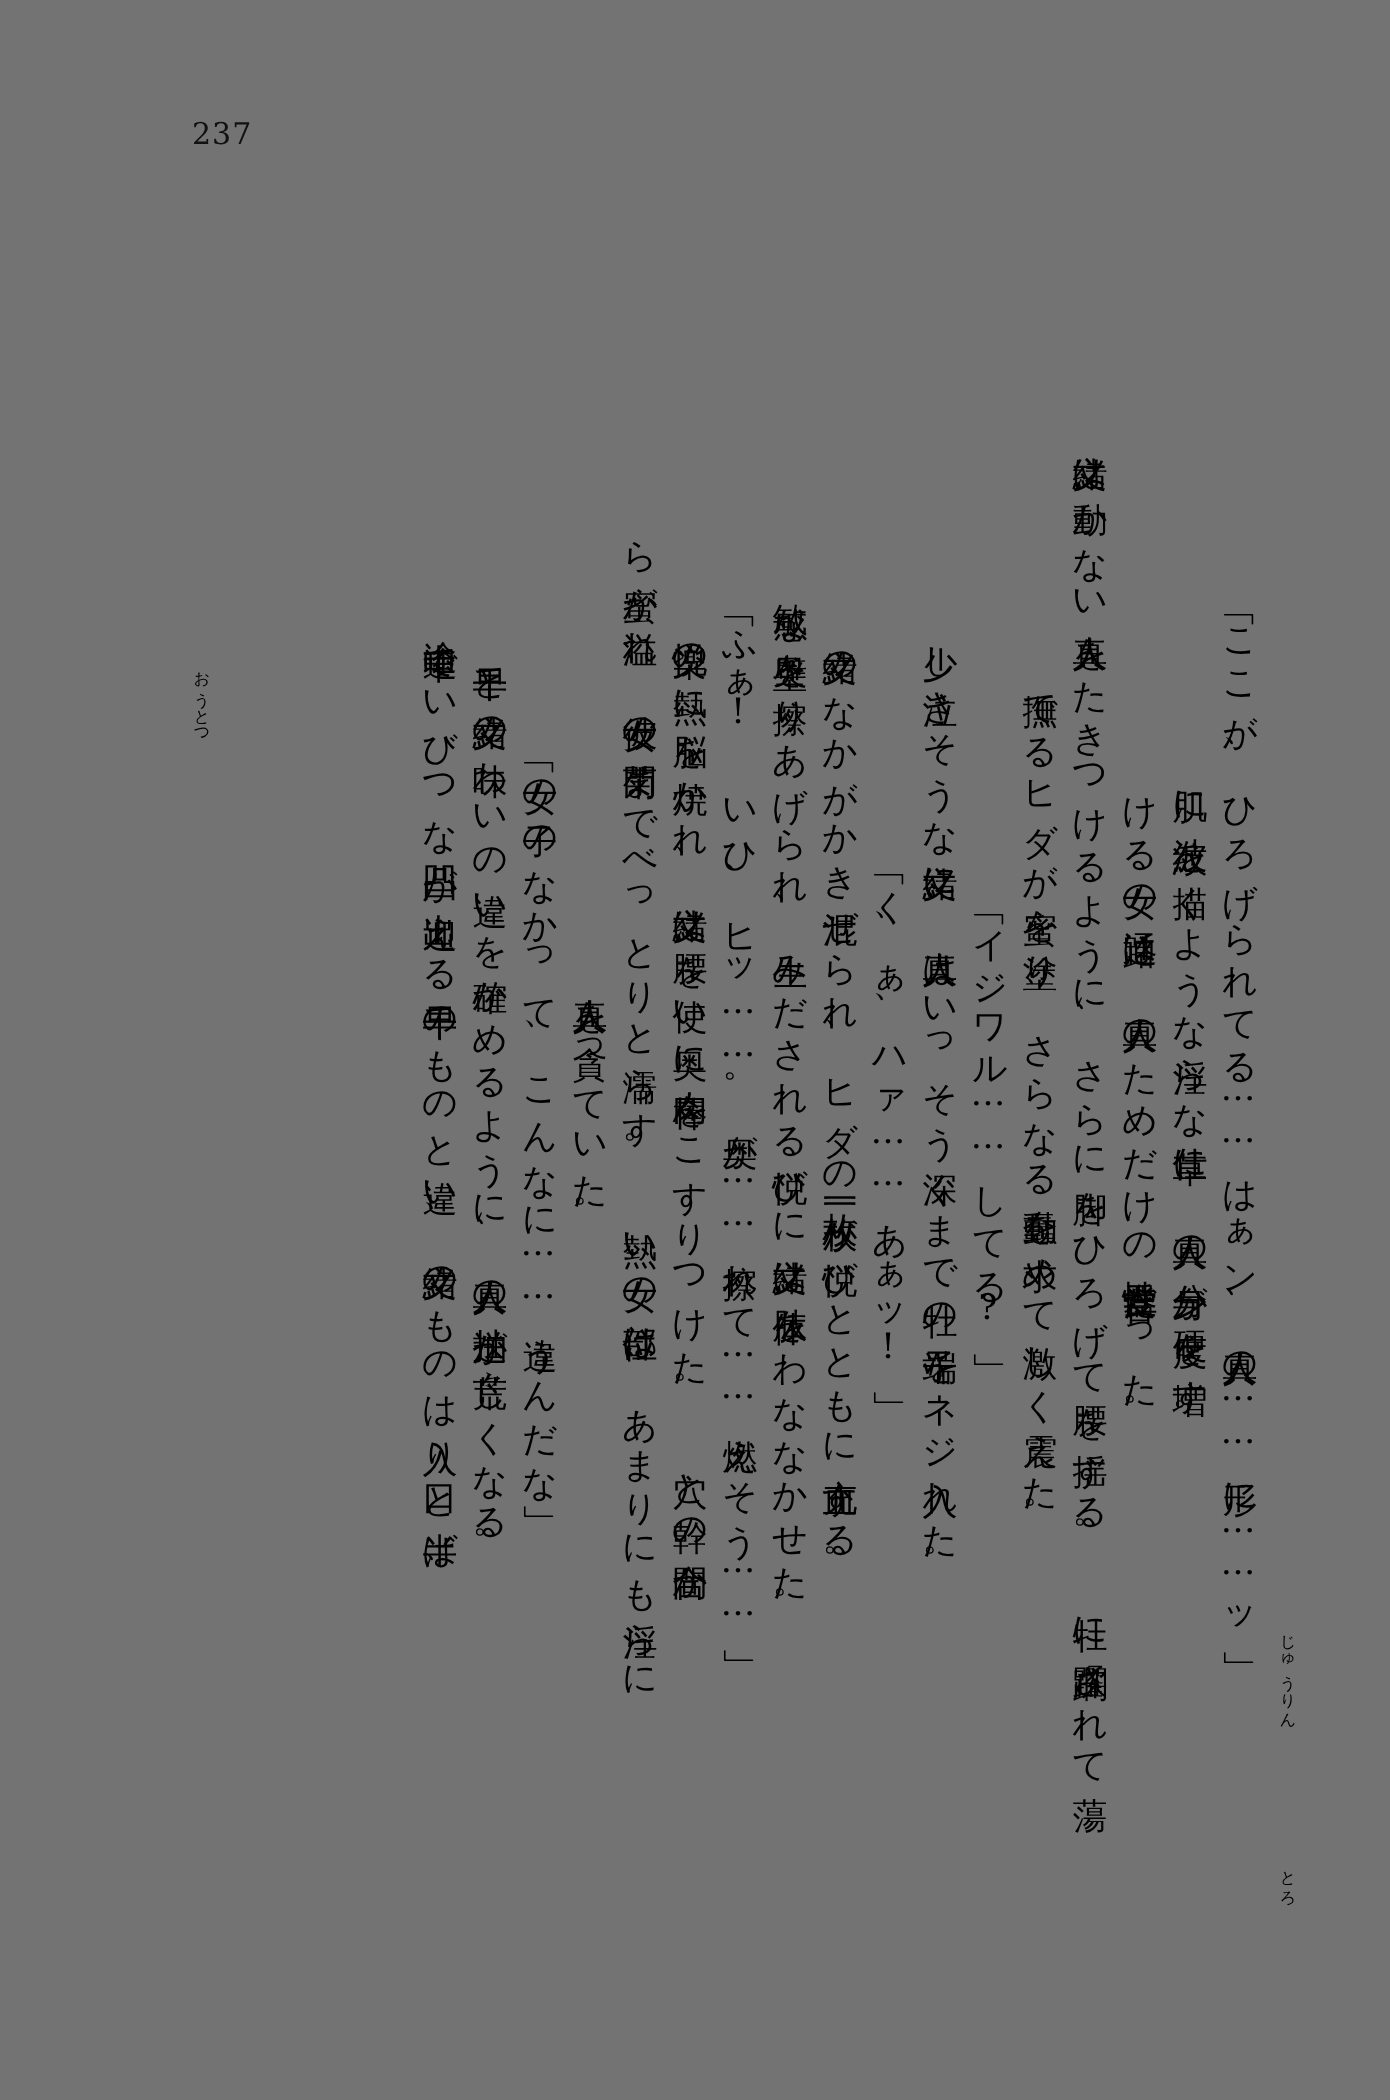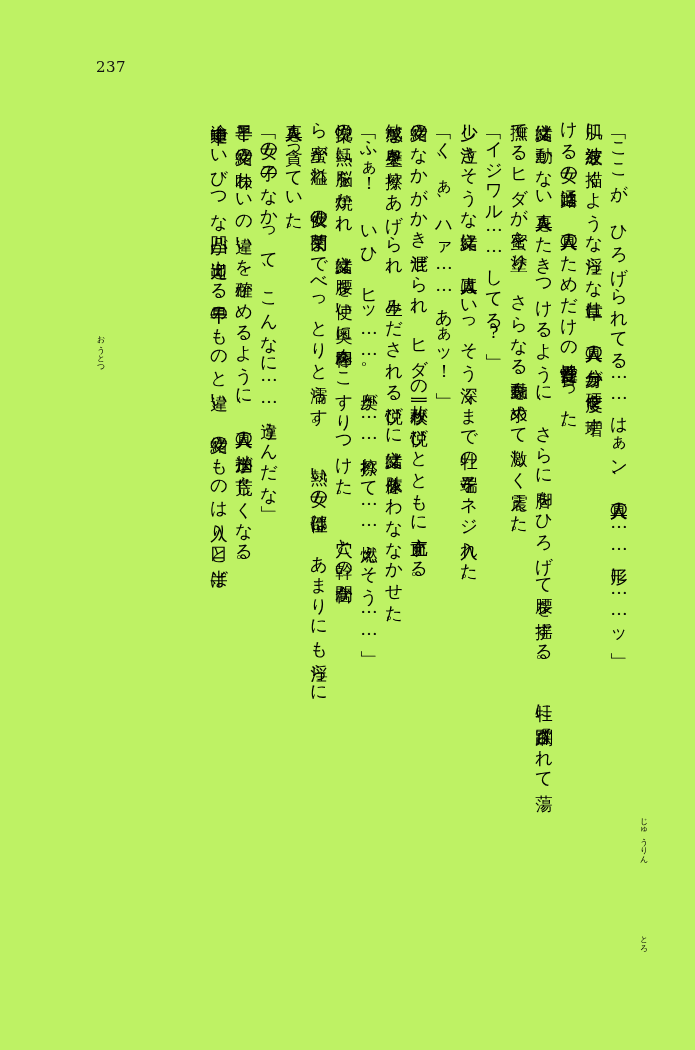--- a/index.html
+++ b/index.html
@@ -12,21 +12,22 @@
     height: 1050px;
     position: relative;
     font-family: "DejaVu Serif", "Liberation Serif", serif;
     color: #000000;
     overflow: hidden;
   }
 
   #page {
     position: absolute;
     inset: 0;
-    background: #bef264;
+    background: #737373;
+    text-align: center;
   }
 
   #page-number {
     position: absolute;
     top: 58px;
     left: 96px;
     font-size: 15px;
     letter-spacing: 0.5px;
     font-family: "DejaVu Serif", "Liberation Serif", serif;
     color: #111;

